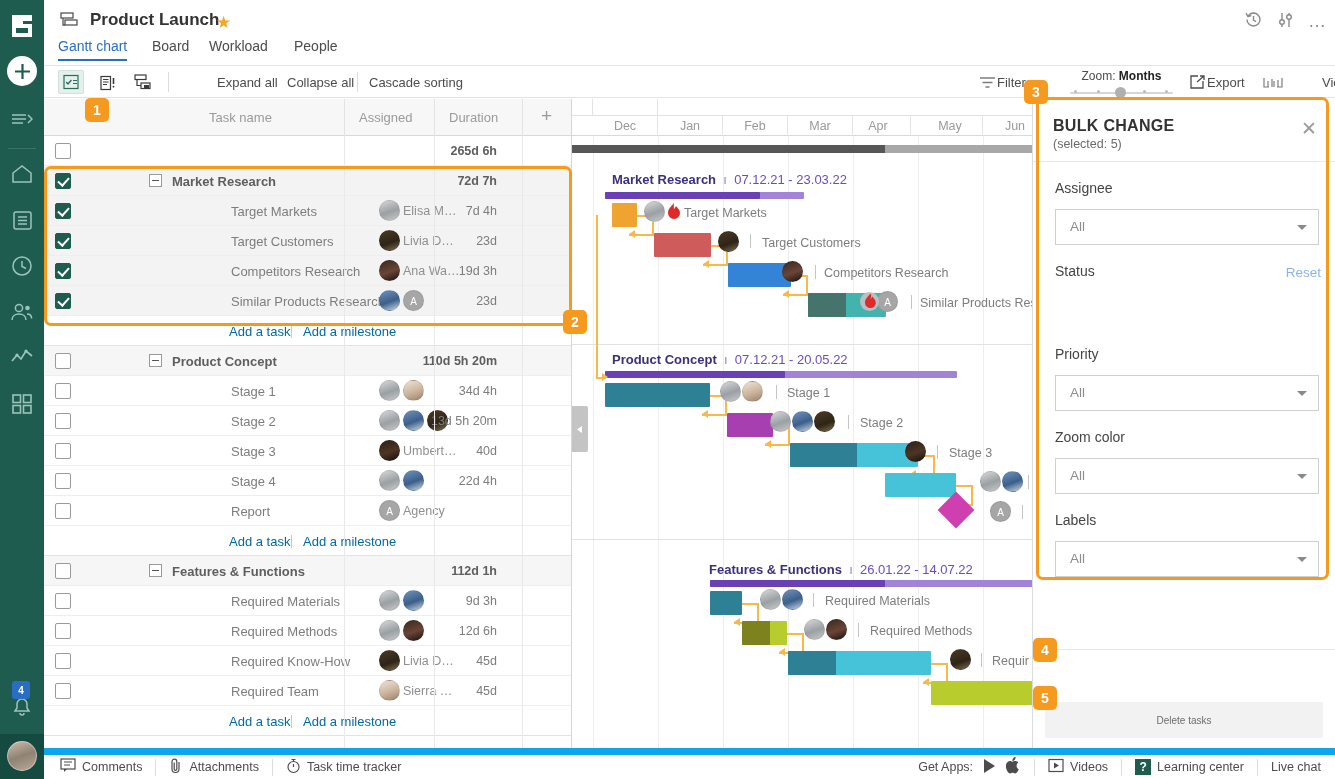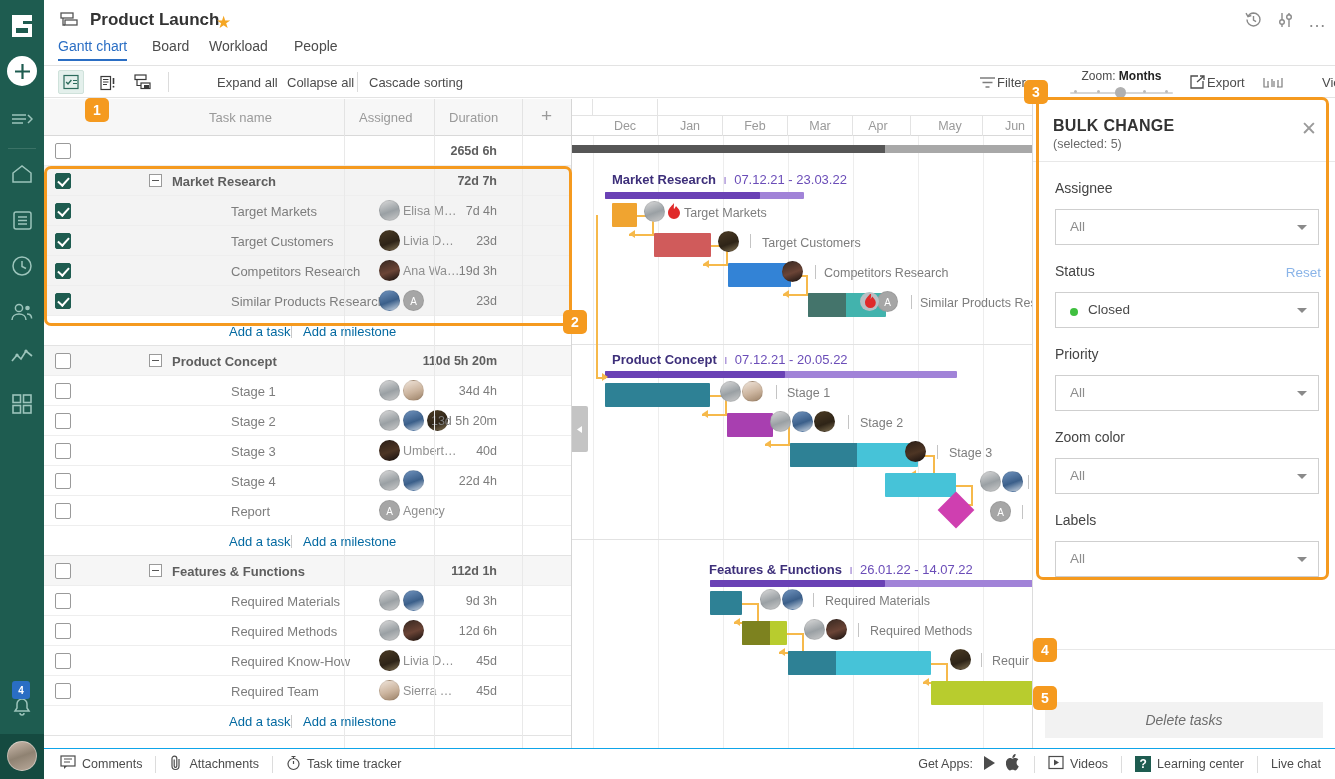--- a/index.html
+++ b/index.html
@@ -196,27 +196,27 @@
   .caret { position:absolute; right:11px; top:15px; width:0;height:0;
            border-left:5px solid transparent;border-right:5px solid transparent;border-top:5px solid #8a8a8a;}
   .bulk-divider { position:absolute; left:0; right:0; bottom:98px; height:1px; background:#e8e8e8;}
   .apply-btn {
     position:absolute; left:12px; right:12px; bottom:55px; height:36px; background:#2a7bc4;
     color:#fff; font-size:14px; font-weight:bold; display:flex; align-items:center; justify-content:center;
     cursor:pointer;
   }
   .del-btn {
     position:absolute; left:12px; right:12px; bottom:10px; height:36px; background:#f2f2f2;
-    color:#6d6d6d; font-size:14px; display:flex; align-items:center; justify-content:center; cursor:pointer;font-style:italic;
+    color:#6d6d6d; font-size:10px; display:flex; align-items:center; justify-content:center; cursor:pointer;
   }
 
   
   .footer {
     position:absolute; left:44px; right:0; bottom:0; height:31px; background:#fff;
-    border-top:1px solid #0ea5e9; display:flex; align-items:center;
+    border-top:7px solid #0ea5e9; display:flex; align-items:center;
   }
   .f-item { display:flex; align-items:center; gap:6px; font-size:12.5px; color:#4c4c4c; cursor:pointer; }
   .f-sep { width:1px; height:17px; background:#dcdcdc; margin:0 13px; }
 
   
   .callout {
     position:absolute; background:#f59a1f; color:#fff; font-weight:bold; font-size:14px;
     width:24px; height:24px; border-radius:5px; display:flex; align-items:center; justify-content:center;
     z-index:60;
   }
@@ -829,25 +829,20 @@
     <div class="bulk-hr"></div>
 
     <div class="field-lbl" style="top:81px;">Assignee</div>
     <div class="sel-box" style="top:110px;">
       <span class="sel-val">All</span>
       <span class="caret"></span>
     </div>
 
     <div class="field-lbl" style="top:164px;">Status</div>
     <div class="field-reset" style="top:166px;">Reset</div>
-    <div class="sel-box" style="top:193px;">
-      <span class="sel-dot"></span>
-      <span class="sel-val dark">Closed</span>
-      <span class="caret"></span>
-    </div>
 
     <div class="field-lbl" style="top:247px;">Priority</div>
     <div class="sel-box" style="top:276px;">
       <span class="sel-val">All</span>
       <span class="caret"></span>
     </div>
 
     <div class="field-lbl" style="top:330px;">Zoom color</div>
     <div class="sel-box" style="top:359px;">
       <span class="sel-val">All</span>

